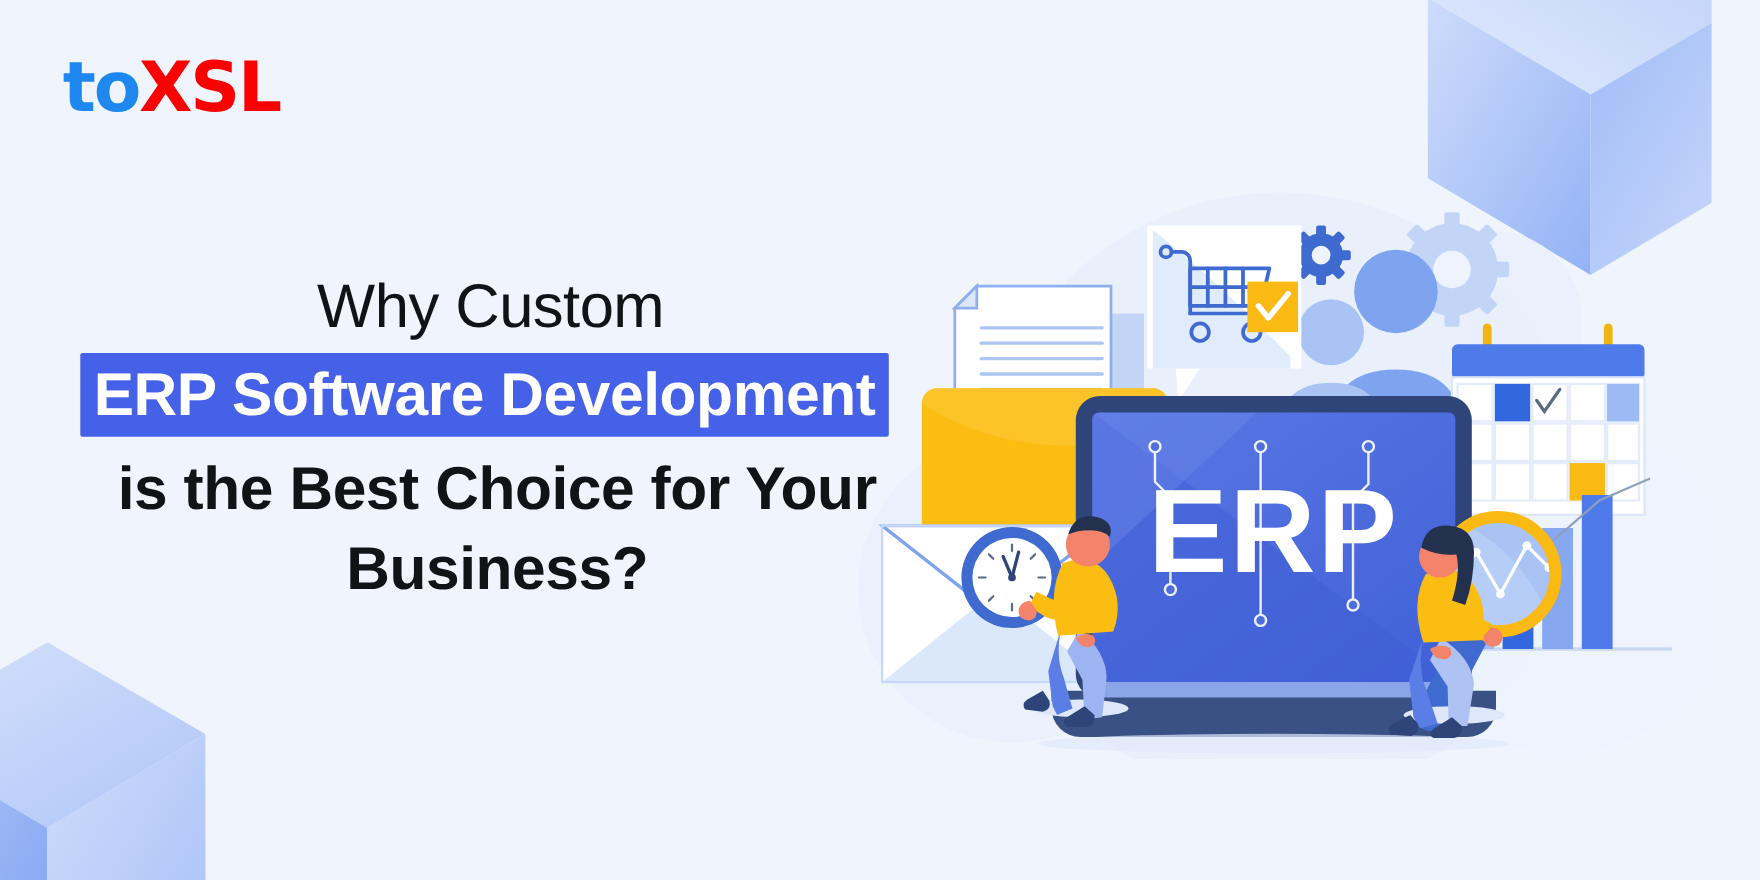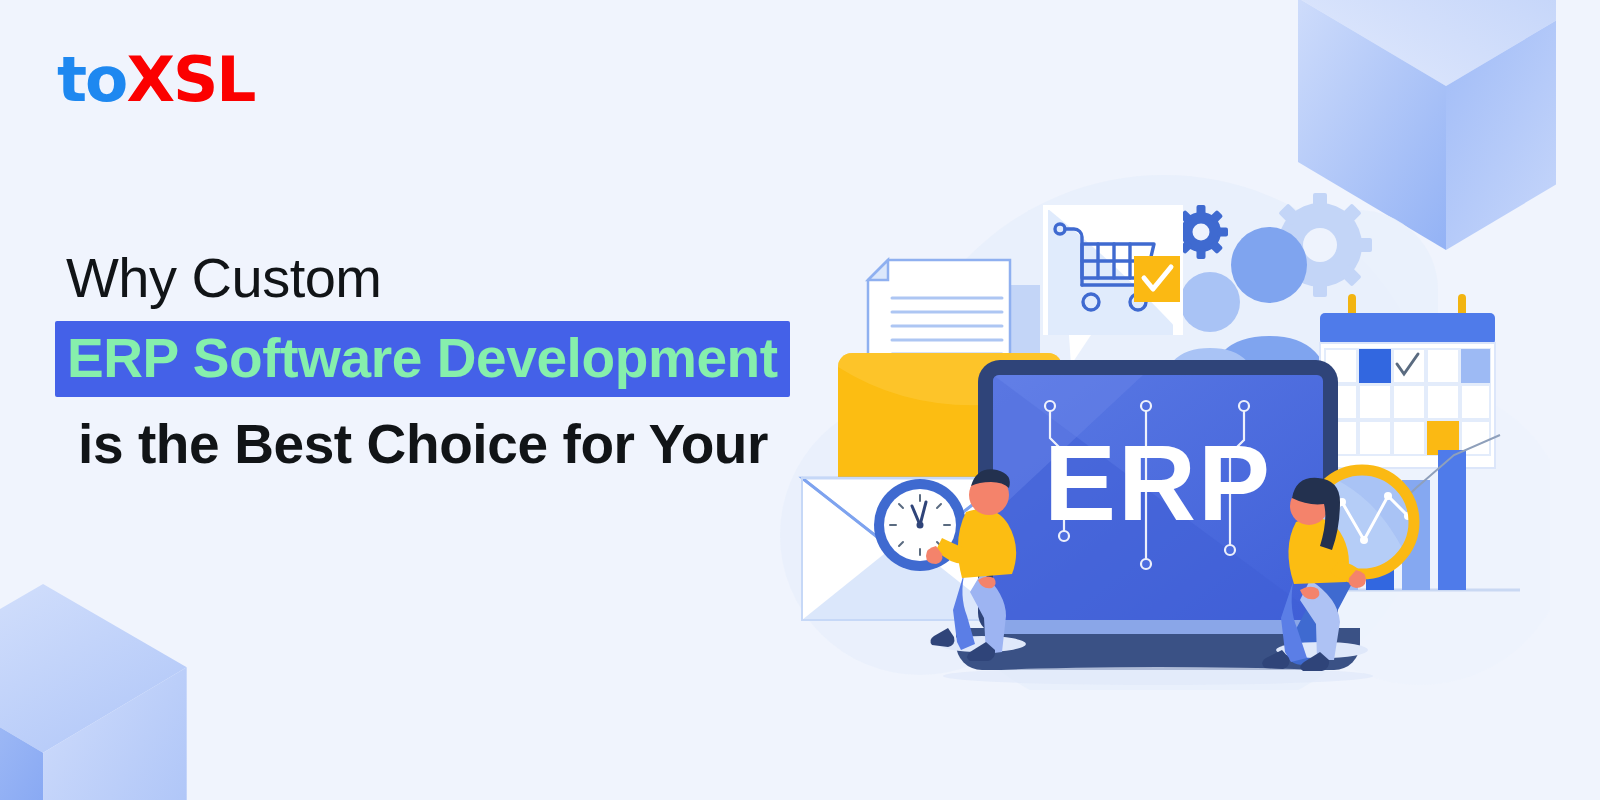--- a/index.html
+++ b/index.html
@@ -32,30 +32,30 @@
   }
   #logo .lg-to { color:#1e88f0; }
   #logo .lg-xsl { color:#fb0000; }
 
   
   #headline {
     position:absolute; left:66px; top:245px;
     width:760px;
     color:#111417;
   }
-  #headline .hl-line { line-height:1.18; white-space:nowrap; }
+  #headline .hl-line { line-height:1.18; white-space:nowrap;text-align:center; }
   #hl-line-1 {
     font-size:56px; font-weight:400; letter-spacing:-0.5px;
     padding-bottom:6px;
   }
   #hl-line-2-wrap { margin:4px 0 8px -11px; }
   #hl-line-2 {
     display:inline-block;
     background:#4461e8;
-    color:#86efac;
+    color:#ffffff;
     font-size:55px; font-weight:700; letter-spacing:-0.4px;
     padding:9px 12px 11px 12px;
     border-radius:2px;
     line-height:1.02;
   }
   #hl-line-3, #hl-line-4 {
     font-size:55px; font-weight:700; letter-spacing:-0.4px;
     padding-top:7px;
     margin-left:12px;
   }
@@ -114,20 +114,21 @@
   <div id="logo">
     <span class="lg-to">to</span><span class="lg-xsl">XSL</span>
   </div>
 
   <h1 id="headline">
     <div class="hl-line" id="hl-line-1">Why Custom</div>
     <div class="hl-line" id="hl-line-2-wrap">
       <span id="hl-line-2">ERP Software Development</span>
     </div>
     <div class="hl-line" id="hl-line-3">is the Best Choice for Your</div>
+    <div class="hl-line" id="hl-line-4">Business?</div>
   </h1>
 
   <svg id="illustration" viewBox="0 0 790 540" xmlns="http://www.w3.org/2000/svg">
     <defs>
       <linearGradient id="scrGrad" x1="0" y1="0" x2="1" y2="1">
         <stop offset="0" stop-color="#5a79e4"></stop>
           <stop offset="1" stop-color="#4060d8"></stop>
       </linearGradient>
       <clipPath id="screenClip">
           <rect x="233" y="225" width="330" height="245" rx="6"></rect>

